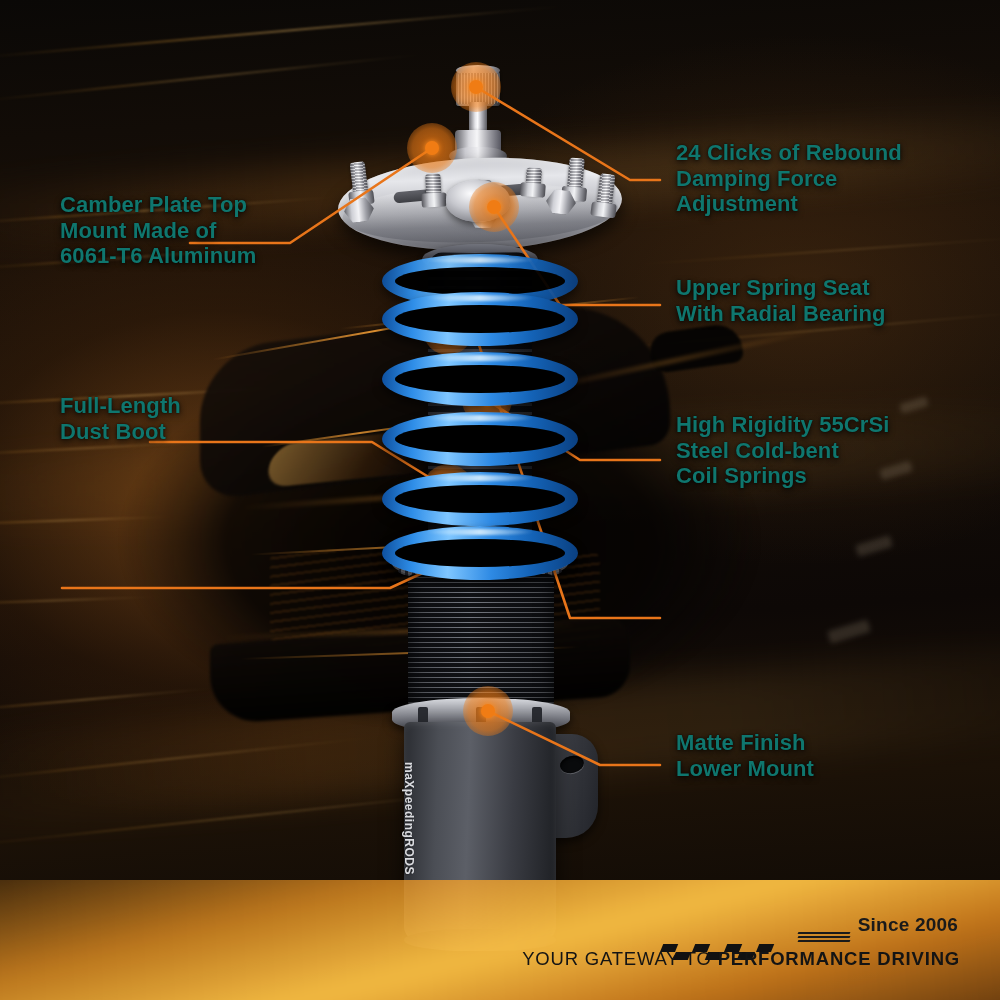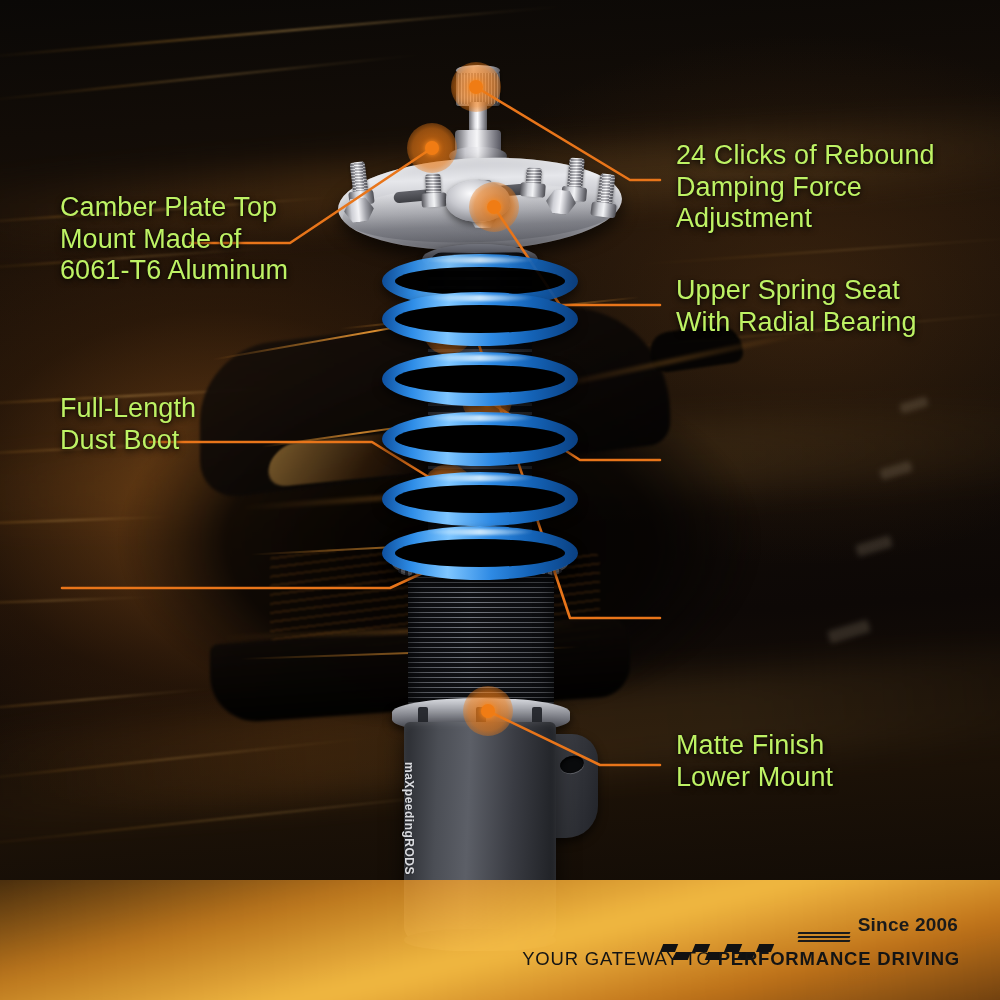--- a/index.html
+++ b/index.html
@@ -263,21 +263,21 @@
   }
   .marker .dot {
     position:absolute; left:50%; top:50%; width:14px; height:14px; margin:-7px 0 0 -7px;
     border-radius:50%; background:#f07c14;
     box-shadow:0 0 5px rgba(255,140,30,.9);
   }
   #leaders { position:absolute; inset:0; pointer-events:none; }
 
   
   .label {
-    position:absolute; color:#bef264; font-size:27px; line-height:1.17; font-weight:400;
+    position:absolute; color:#0f766e; font-size:22px; line-height:1.17; font-weight:700;
     letter-spacing:.1px; text-shadow:0 2px 6px rgba(0,0,0,.88), 0 0 2px rgba(0,0,0,.7);
     white-space:pre-line;
   }
   .label.left { text-align:left; }
 
   
   .logobar {
     position:absolute; left:0; bottom:0; width:1000px; height:120px; overflow:hidden;
   }
   .logobar .sheen {
@@ -503,20 +503,23 @@
 Dust Boot</div>
 
 
   <div class="label" style="left:676px;top:140px;">24 Clicks of Rebound
 Damping Force
 Adjustment</div>
 
   <div class="label" style="left:676px;top:275px;">Upper Spring Seat
 With Radial Bearing</div>
 
+  <div class="label" style="left:676px;top:412px;">High Rigidity 55CrSi
+Steel Cold-bent
+Coil Springs</div>
 
 
   <div class="label" style="left:676px;top:730px;">Matte Finish
 Lower Mount</div>
 
   <div class="logobar">
     <div class="sheen"></div>
 
     <div class="flagmark">
       <span style="left:0;"></span>

